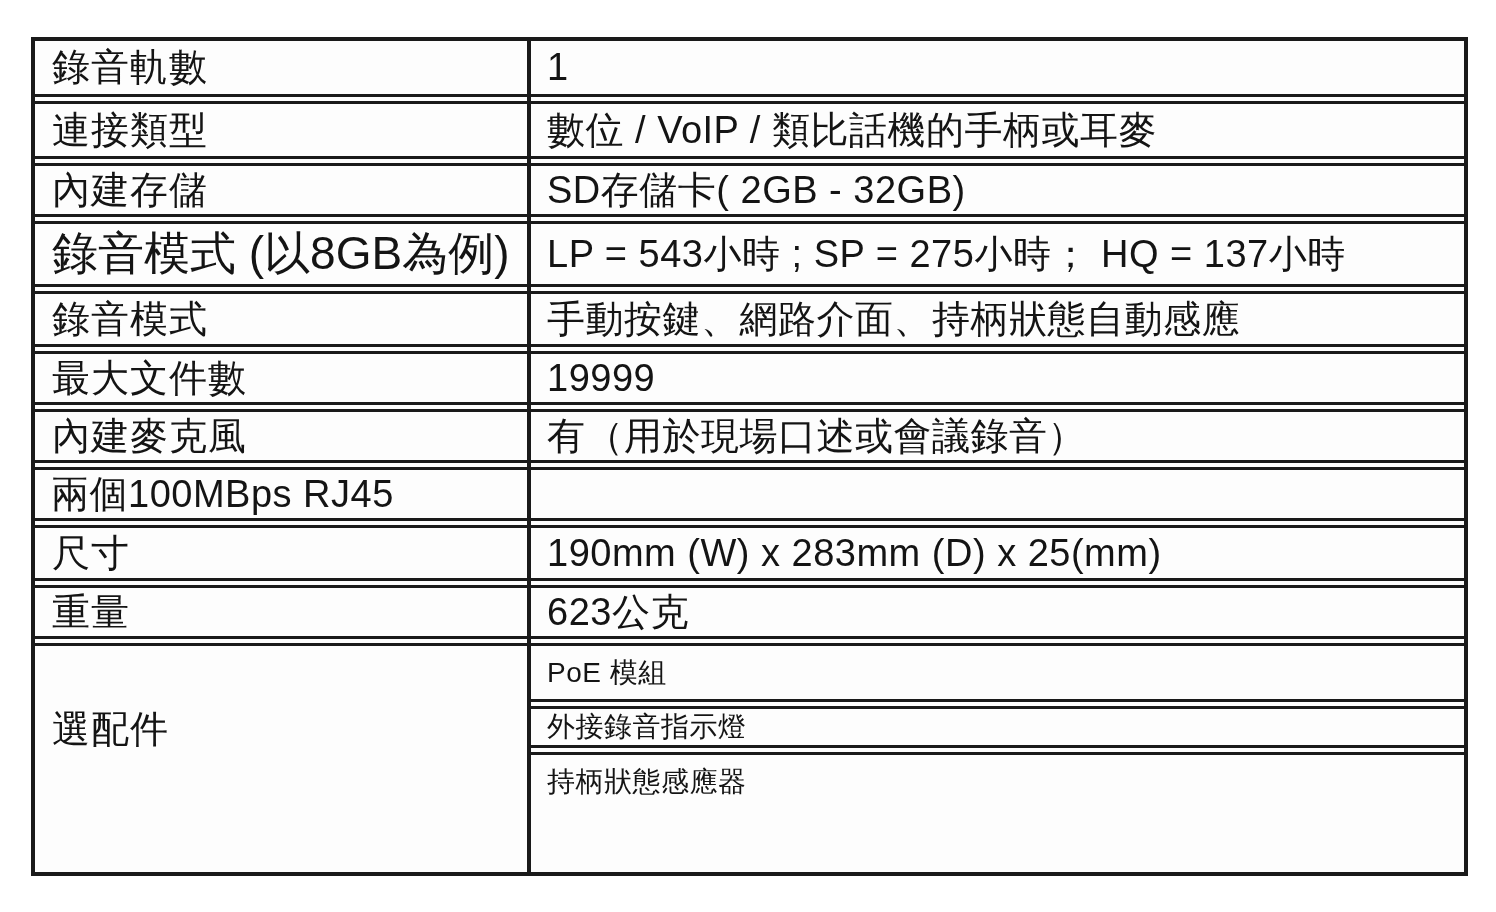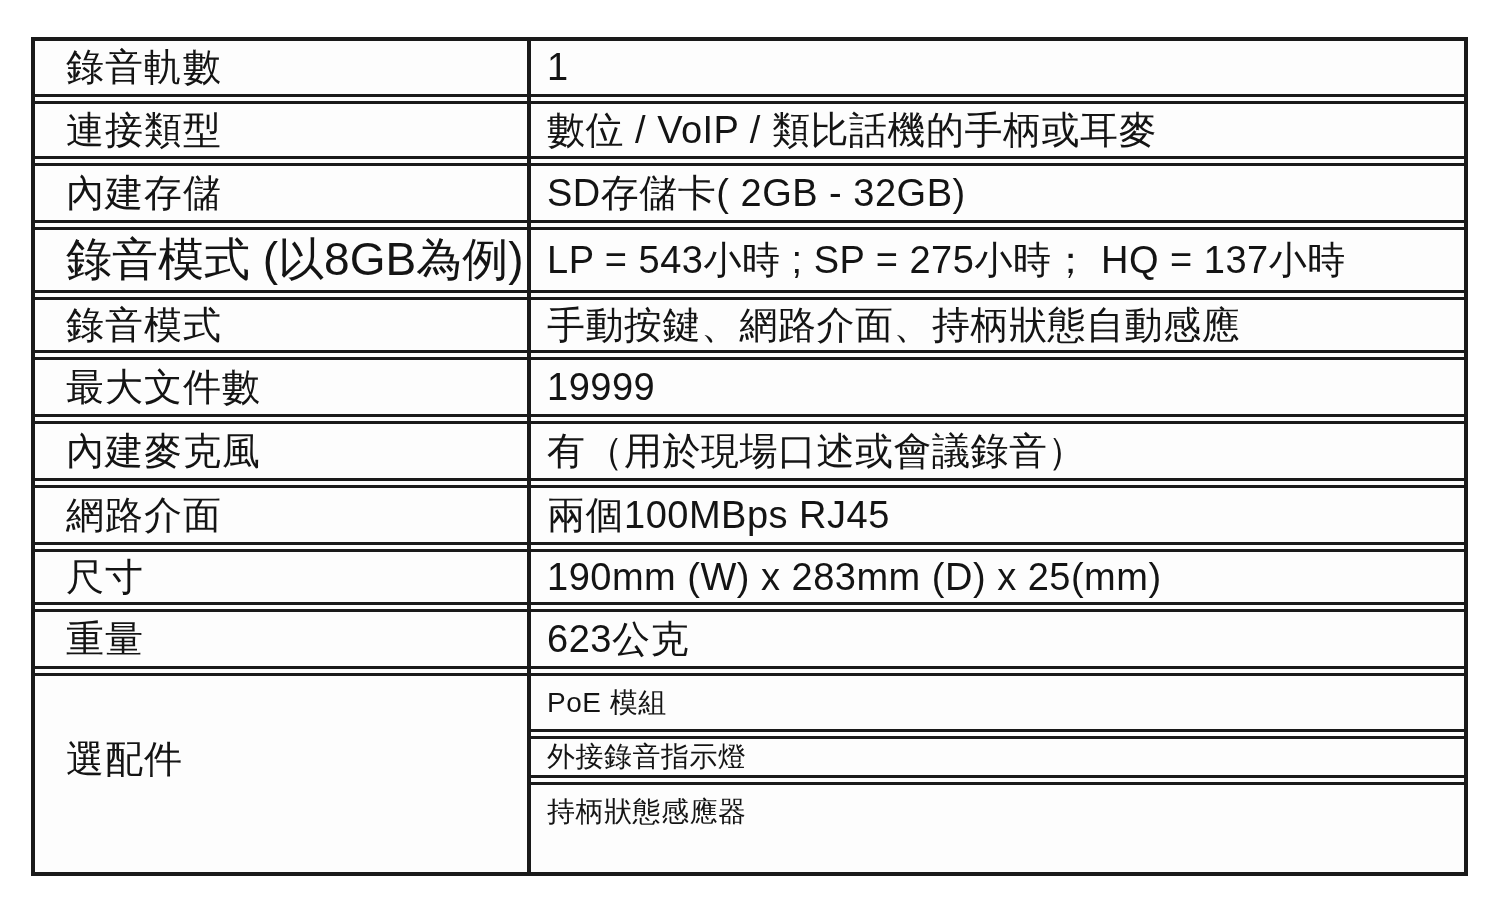--- a/index.html
+++ b/index.html
@@ -47,34 +47,34 @@
   .cell {
     display: flex;
     align-items: center;
     box-sizing: border-box;
     overflow: hidden;
     white-space: nowrap;
   }
   .label-cell {
     width: 496px;
     min-width: 496px;
-    padding-left: 31px;
+    padding-left: 17px;
     font-size: 38px;
     letter-spacing: 1px;
   }
   .label-cell.small { font-size: 46px; letter-spacing: 0; }
   .value-cell {
     flex: 1;
     padding-left: 16px;
     font-size: 38px;
     letter-spacing: 0.5px;
   }
   .h56 { height: 56px; }
   .h58 { height: 58px; }
-  .h54 { height: 60px; }
+  .h54 { height: 54px; }
   .h66 { height: 66px; }
   .group-row { height: 169px; }
   .group-label-cell { align-items: center; }
   .subrows {
     flex: 1;
     display: flex;
     flex-direction: column;
   }
   .subrow {
     display: flex;
@@ -129,21 +129,20 @@
       <div class="cell label-cell">最大文件數</div>
       <div class="cell value-cell">19999</div>
     </div>
 
     <div class="row h54 bb">
       <div class="cell label-cell">內建麥克風</div>
       <div class="cell value-cell">有（用於現場口述或會議錄音）</div>
     </div>
 
     <div class="row h54 bb">
-      <div class="cell label-cell">網路介面</div>
       <div class="cell value-cell">兩個100MBps RJ45</div>
     </div>
 
 
     <div class="row h56 bb">
       <div class="cell label-cell">尺寸</div>
       <div class="cell value-cell">190mm (W) x 283mm (D) x 25(mm)</div>
     </div>
 
     <div class="row h54 bb">

